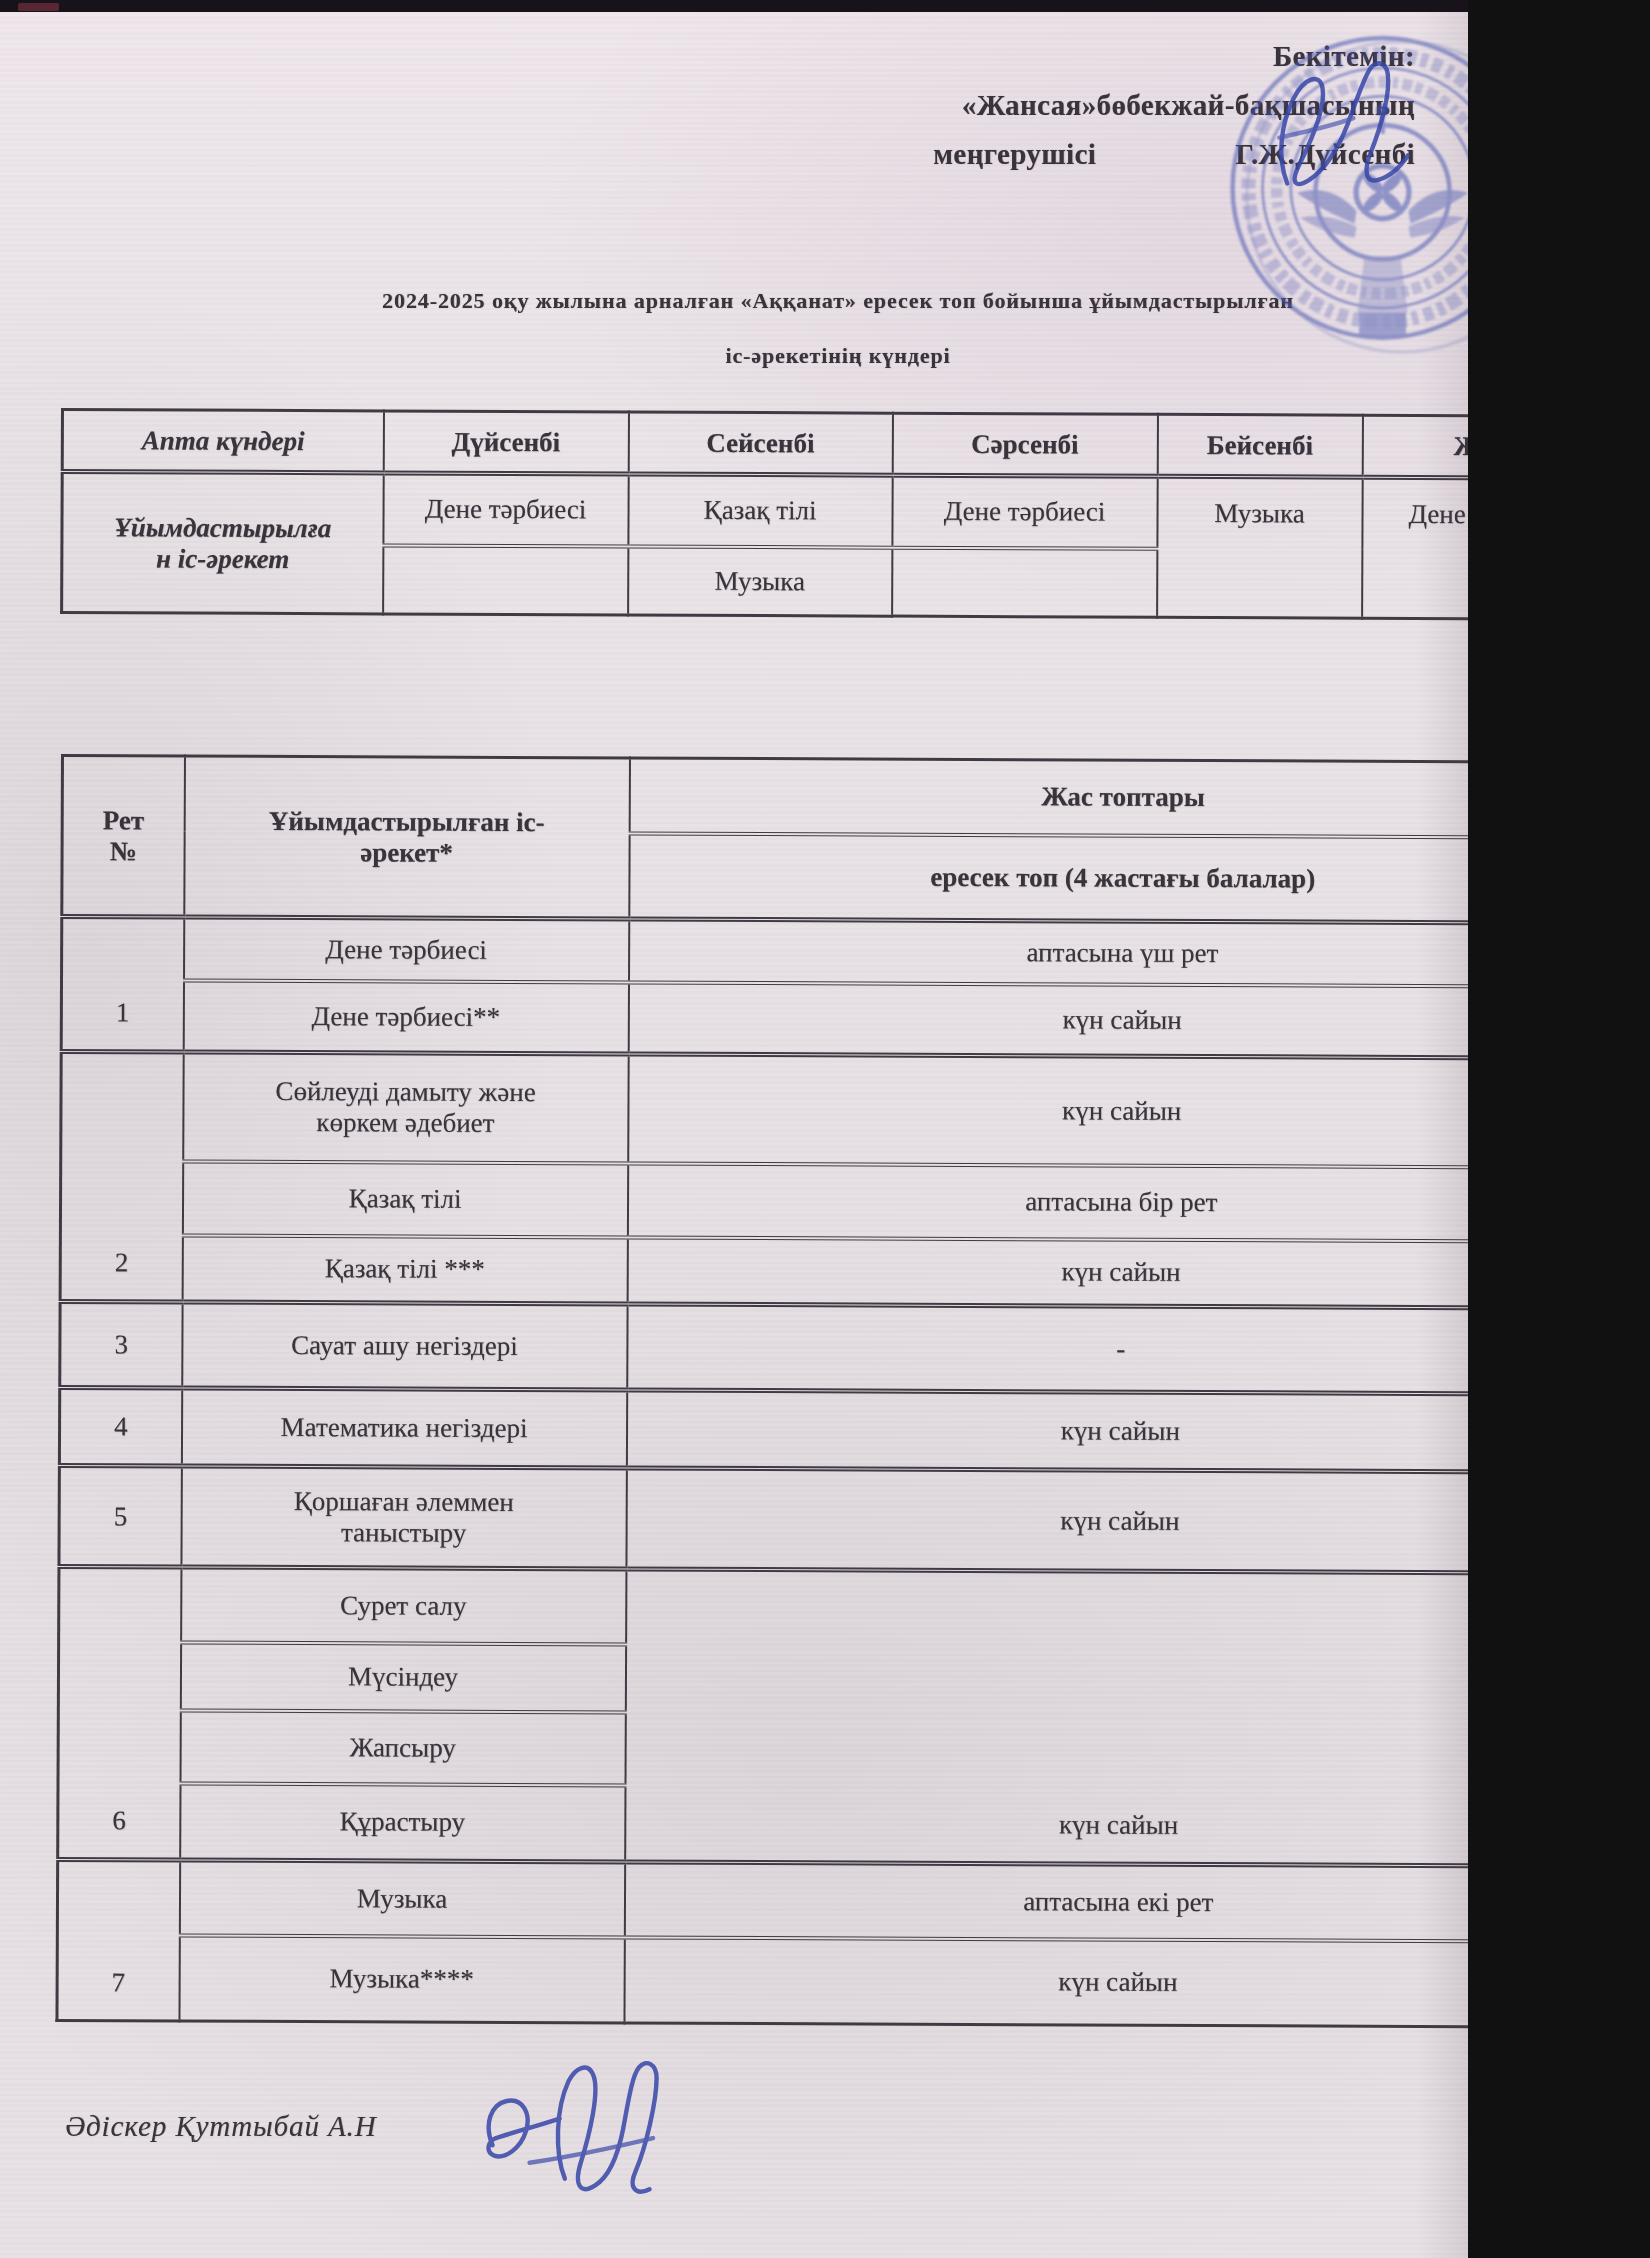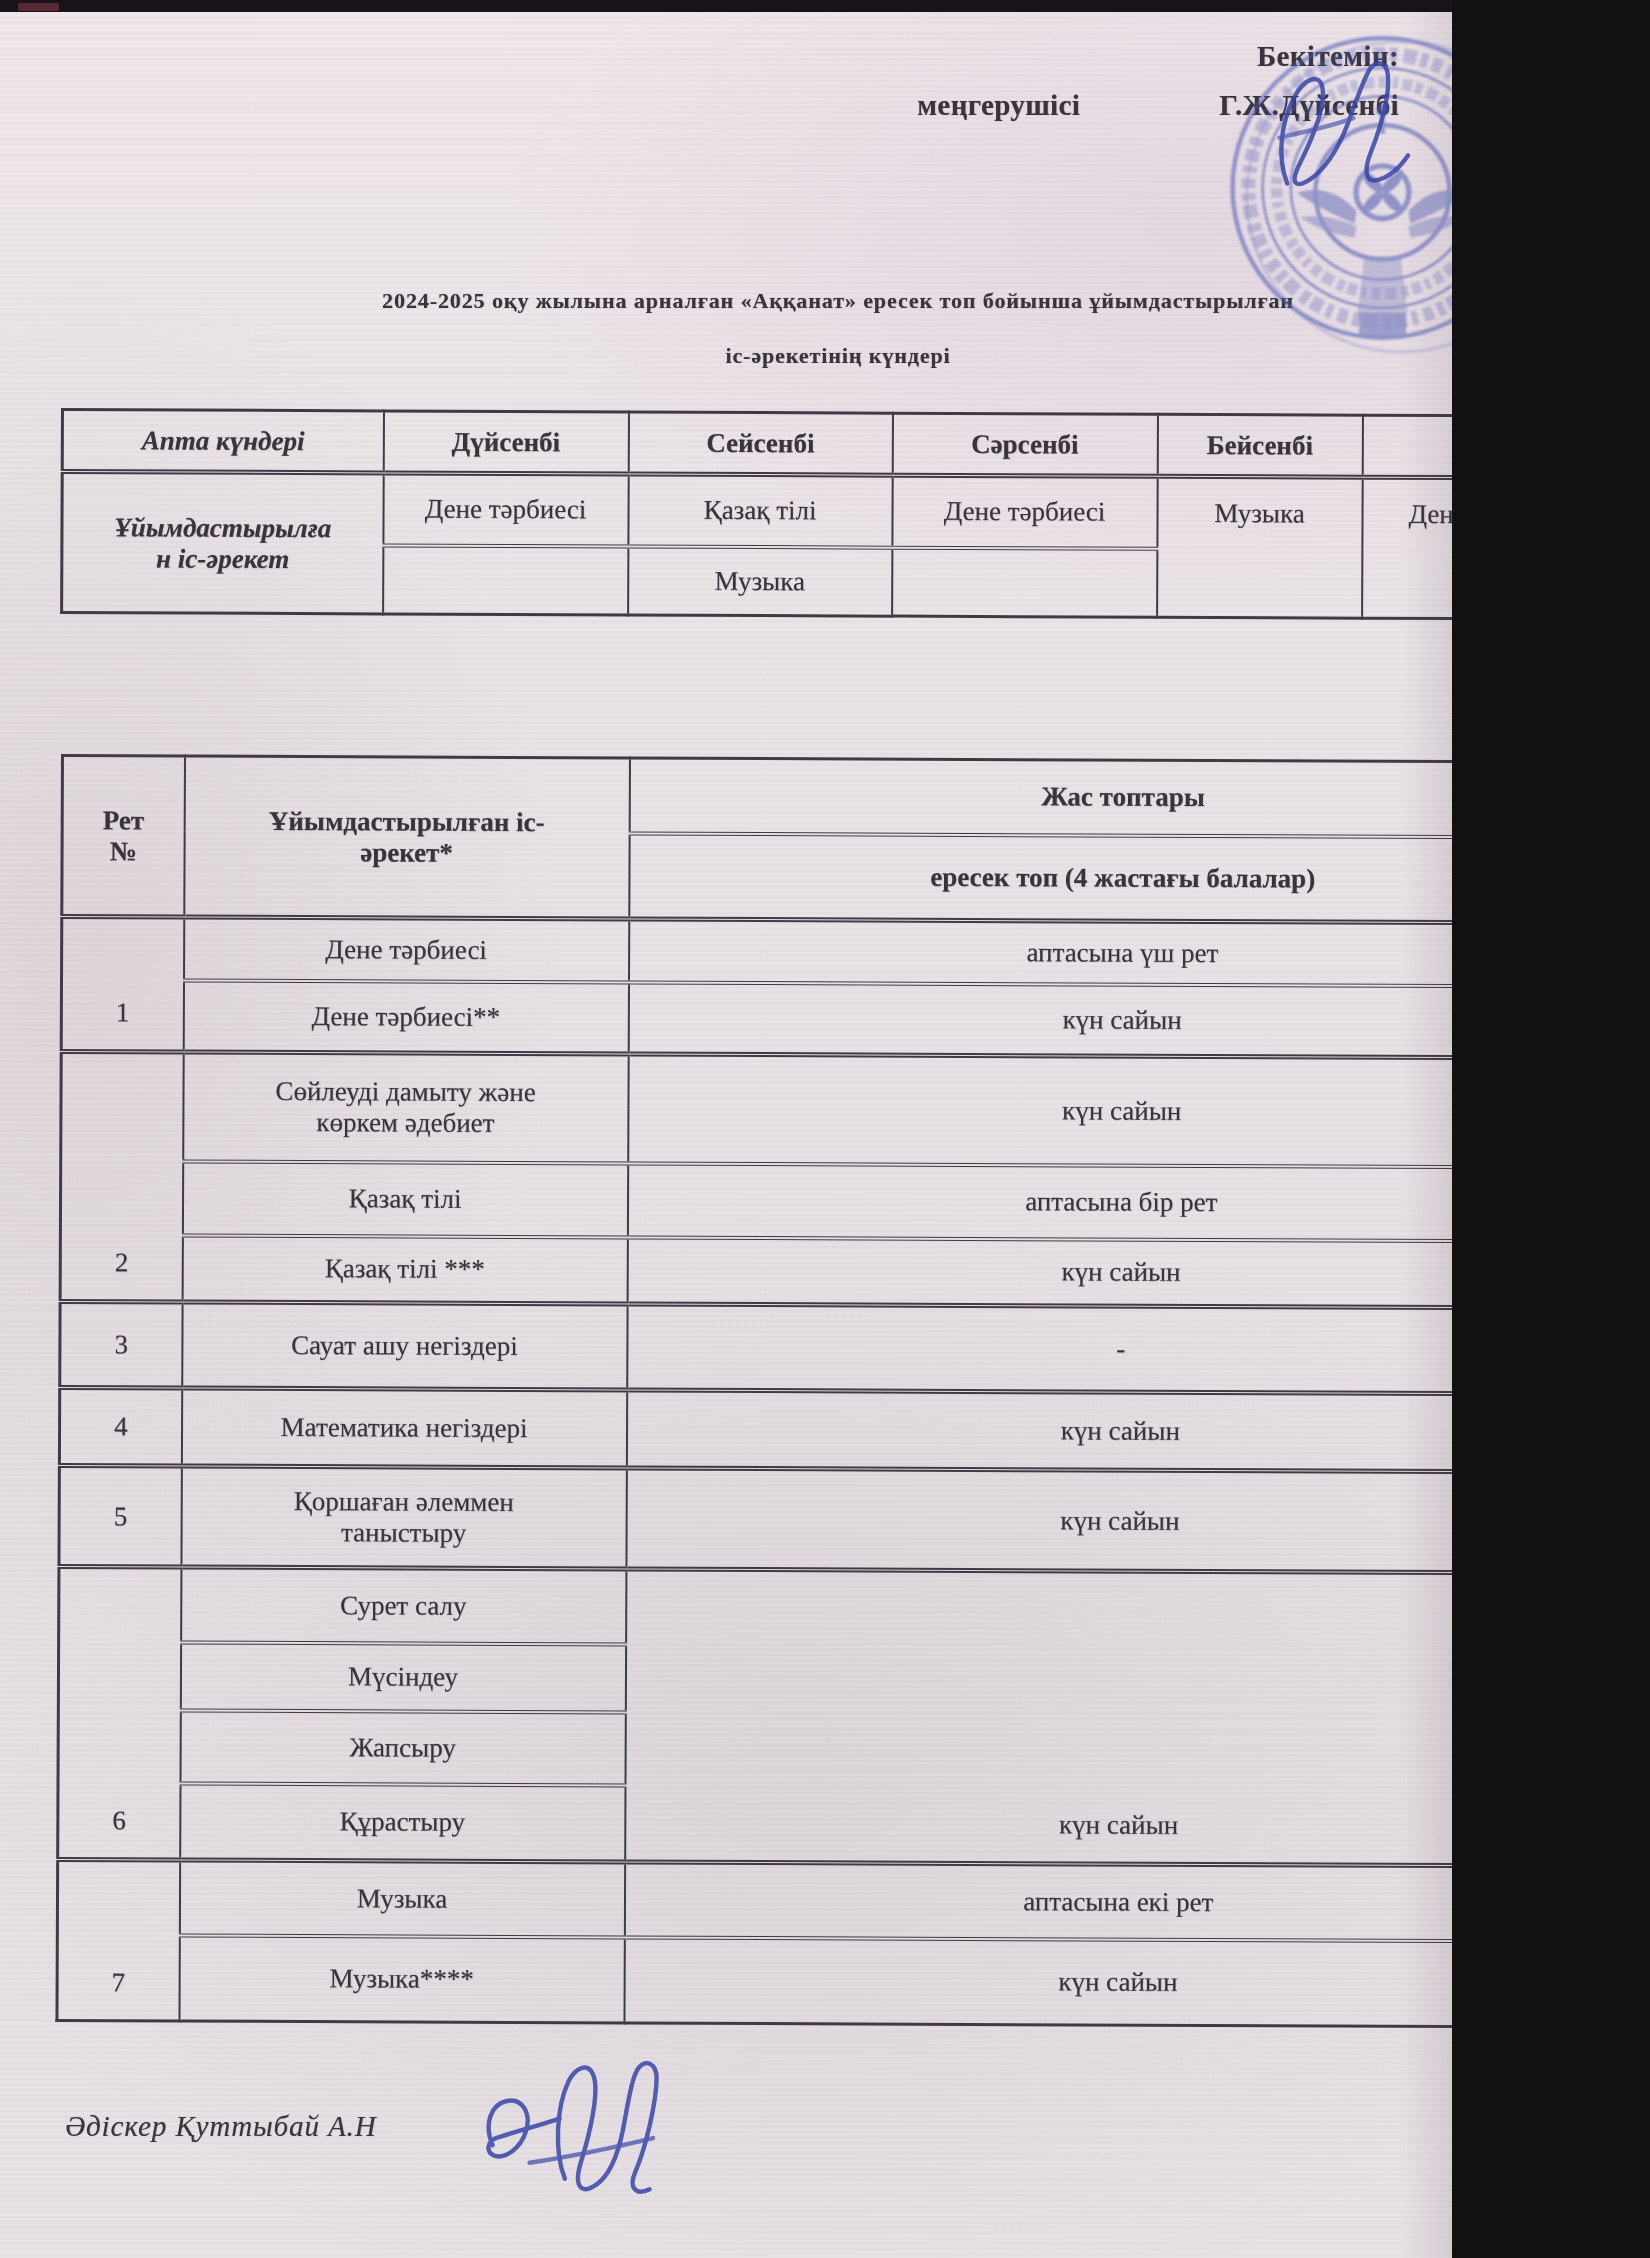--- a/index.html
+++ b/index.html
@@ -17,20 +17,21 @@
   }
   .page{
     position:relative;width:1452px;height:2258px;overflow:hidden;
     background:
       radial-gradient(1103px 618px at 82% 10%, rgba(221,205,219,0.55), rgba(0,0,0,0) 62%),
       radial-gradient(794px 1147px at 6% 42%, rgba(118,104,118,0.10), rgba(0,0,0,0) 60%),
       radial-gradient(1323px 882px at 55% 78%, rgba(108,98,110,0.09), rgba(0,0,0,0) 66%),
       linear-gradient(90deg, rgba(0,0,0,0) 96.5%, rgba(92,80,92,0.14) 100%),
       linear-gradient(180deg,#efe7eb 0%,#ebe4e8 16%,#e8e1e5 42%,#e6dfe3 68%,#e8e1e5 100%);
     text-shadow:0.4px 0.4px 0.9px rgba(62,55,64,0.5);
+    padding-left:16px;
   }
   .grain{position:absolute;inset:0;pointer-events:none;
     background:repeating-linear-gradient(0deg, rgba(255,255,255,0.02) 0 2.6px, rgba(0,0,0,0.016) 2.6px 5.3px);}
   .scan-strip-top{position:absolute;left:0;top:0;width:1651px;height:11.5px;background:#18121a;}
   .scan-mark{position:absolute;left:17.6px;top:2.6px;width:41px;height:8px;background:#6e2f3e;opacity:.75;border-radius:1.8px;}
 
   
   .approval{position:absolute;top:32px;right:53px;text-align:right;
     font-size:29px;font-weight:bold;line-height:49px;letter-spacing:0.4px;}
   .approval-row{display:flex;justify-content:flex-end;gap:139px;}
@@ -82,20 +83,21 @@
 </head>
 <body>
 
 <div class="page">
   <div class="grain"></div>
   <div class="scan-strip-top"></div>
   <div class="scan-mark"></div>
 
   <div class="approval">
     <div>Бекітемін:</div>
+    <div>«Жансая»бөбекжай-бақшасының</div>
     <div class="approval-row">
       <span>меңгерушісі</span>
       <span>Г.Ж.Дүйсенбі</span>
     </div>
   </div>
 
   <div class="title">
     <div>2024-2025 оқу жылына арналған «Аққанат» ересек топ бойынша ұйымдастырылған</div>
     <div>іс-әрекетінің күндері</div>
   </div>

